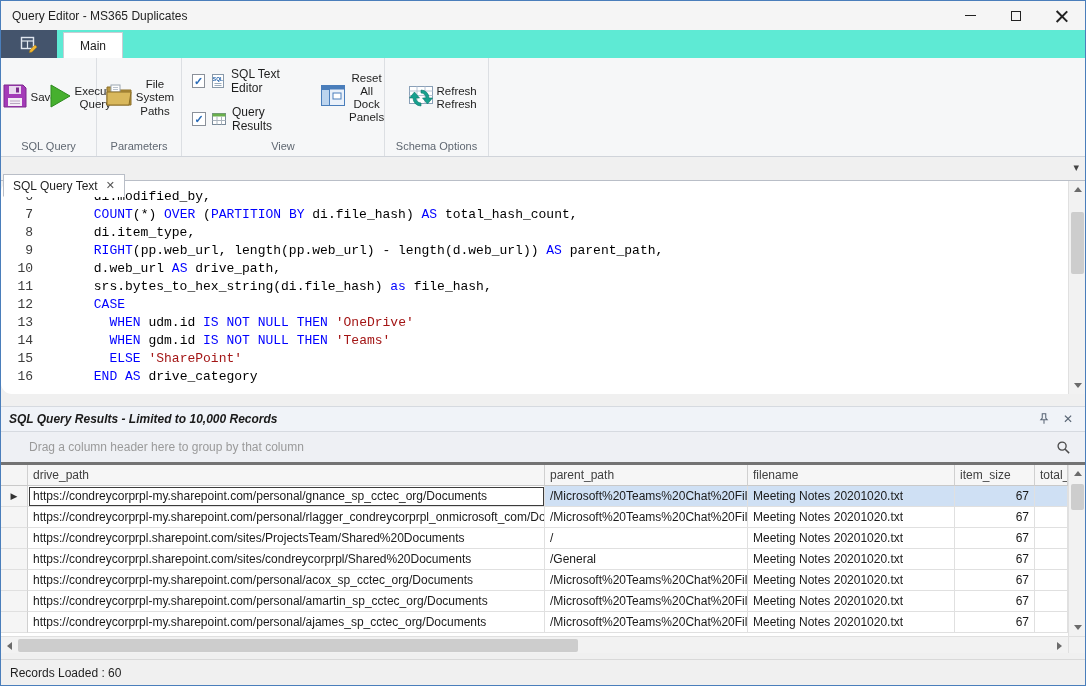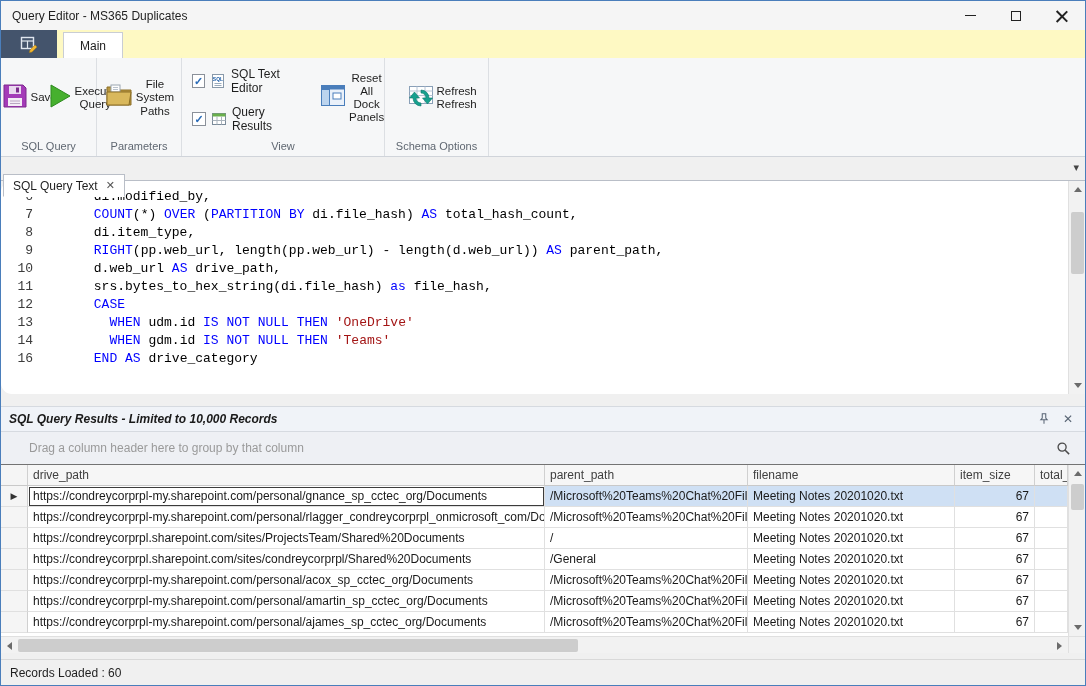--- a/index.html
+++ b/index.html
@@ -12,21 +12,21 @@
   .win-controls { display:flex; height:100%; }
   .win-btn { width:46px; height:100%; display:flex; align-items:center; justify-content:center; cursor:pointer; }
   .glyph-min { width:11px; height:1px; background:#222; }
   .glyph-max { width:10px; height:10px; border:1px solid #222; }
   .glyph-close { position:relative; width:12px; height:12px; }
   .glyph-close:before, .glyph-close:after { content:""; position:absolute; left:5px; top:-1px; width:1.5px; height:15px; background:#222; }
   .glyph-close:before { transform:rotate(45deg); }
   .glyph-close:after { transform:rotate(-45deg); }
 
   
-  .tabrow { height:28px; background:#fef9c3; display:flex; align-items:flex-end; flex:0 0 auto; }
+  .tabrow { height:28px; background:#5eead4; display:flex; align-items:flex-end; flex:0 0 auto; }
   .app-button { width:56px; height:28px; background:#44546c; display:flex; align-items:center; justify-content:center; cursor:pointer; }
   .ribbon-tab { height:26px; padding:0 16px; font-size:12px; color:#1e1e1e; display:flex; align-items:center; background:#fff; border:1px solid #c9cdd4; border-bottom:none; margin-left:6px; cursor:pointer; }
 
   
   .ribbon { height:99px; background:#f6f7f8; border-bottom:1px solid #d0d4da; display:flex; flex:0 0 auto; }
   .rgroup { display:flex; flex-direction:column; border-right:1px solid #dcdfe3; padding-top:3px; }
   .rgroup-items { flex:1; display:flex; align-items:flex-start; justify-content:center; gap:2px; padding:0 4px; }
   .rgroup-label { font-size:11px; color:#5f6771; text-align:center; padding:2px 4px 4px 4px; }
   .rbtn { display:flex; flex-direction:row; align-items:center; width:58px; min-height:74px; padding:3px 1px; font-size:11.5px; color:#1e1e1e; text-align:center; line-height:1.15; cursor:pointer; border-radius:2px; }
   .rbtn.narrow { width:42px; }
@@ -67,21 +67,21 @@
 
   
   .splitter { height:12px; background:#f0f0f0; flex:0 0 auto; cursor:row-resize; }
 
   
   .results-header { height:26px; background:#f0f3f8; border-top:1px solid #d6dae0; border-bottom:1px solid #d6dae0; display:flex; align-items:center; padding:0 8px; flex:0 0 auto; }
   .results-header .rh-title { font-size:12px; font-weight:bold; color:#1a1a1a; flex:1;font-style:italic; }
   .rh-icons { display:flex; align-items:center; gap:12px; padding-right:4px; }
   .rh-icon { cursor:pointer; color:#5a6675; font-size:12px; display:flex; align-items:center; }
 
-  .groupby-bar { height:33px; background:#eef0f4; border-bottom:1px solid #737373; display:flex; align-items:center; padding:0 14px 0 28px; flex:0 0 auto; }
+  .groupby-bar { height:33px; background:#eef0f4; border-bottom:3px solid #737373; display:flex; align-items:center; padding:0 14px 0 28px; flex:0 0 auto; }
   .groupby-bar .hint { font-size:12px; color:#9a9a9a; flex:1; }
 
   
   .grid-area { display:flex; flex:0 0 auto; }
   .grid-main { width:1067px; display:flex; flex-direction:column; }
   .grid-header { height:21px; display:flex; background:#404040; flex:0 0 auto; }
   .grid-body { height:150px; background:#fff; overflow:hidden; }
   .grow { height:21px; display:flex; }
   .gcell { height:21px; line-height:20px; font-size:12px; color:#1a1a1a; padding:0 5px; border-right:1px solid #e0e0e0; border-bottom:1px solid #e0e0e0; overflow:hidden; white-space:nowrap; flex:0 0 auto; }
   .ghead { background:#f6f6f6; border-right:1px solid #d0d0d0; border-bottom:1px solid #c9c9c9; color:#404040; }
@@ -243,20 +243,21 @@
     <div class="editor" id="ed-lines">
         <div class="ed-line"><span class="ln">6</span><span class="code"><span class="tk-p">      di.modified_by,</span></span></div>
         <div class="ed-line"><span class="ln">7</span><span class="code"><span class="tk-p">      </span><span class="tk-k">COUNT</span><span class="tk-p">(*) </span><span class="tk-k">OVER</span><span class="tk-p"> (</span><span class="tk-k">PARTITION BY</span><span class="tk-p"> di.file_hash) </span><span class="tk-k">AS</span><span class="tk-p"> total_hash_count,</span></span></div>
         <div class="ed-line"><span class="ln">8</span><span class="code"><span class="tk-p">      di.item_type,</span></span></div>
         <div class="ed-line"><span class="ln">9</span><span class="code"><span class="tk-p">      </span><span class="tk-k">RIGHT</span><span class="tk-p">(pp.web_url, length(pp.web_url) - length(d.web_url)) </span><span class="tk-k">AS</span><span class="tk-p"> parent_path,</span></span></div>
         <div class="ed-line"><span class="ln">10</span><span class="code"><span class="tk-p">      d.web_url </span><span class="tk-k">AS</span><span class="tk-p"> drive_path,</span></span></div>
         <div class="ed-line"><span class="ln">11</span><span class="code"><span class="tk-p">      srs.bytes_to_hex_string(di.file_hash) </span><span class="tk-k">as</span><span class="tk-p"> file_hash,</span></span></div>
         <div class="ed-line"><span class="ln">12</span><span class="code"><span class="tk-p">      </span><span class="tk-k">CASE</span></span></div>
         <div class="ed-line"><span class="ln">13</span><span class="code"><span class="tk-p">        </span><span class="tk-k">WHEN</span><span class="tk-p"> udm.id </span><span class="tk-k">IS NOT NULL</span><span class="tk-p"> </span><span class="tk-k">THEN</span><span class="tk-p"> </span><span class="tk-s">'OneDrive'</span></span></div>
         <div class="ed-line"><span class="ln">14</span><span class="code"><span class="tk-p">        </span><span class="tk-k">WHEN</span><span class="tk-p"> gdm.id </span><span class="tk-k">IS NOT NULL</span><span class="tk-p"> </span><span class="tk-k">THEN</span><span class="tk-p"> </span><span class="tk-s">'Teams'</span></span></div>
+        <div class="ed-line"><span class="ln">15</span><span class="code"><span class="tk-p">        </span><span class="tk-k">ELSE</span><span class="tk-p"> </span><span class="tk-s">'SharePoint'</span></span></div>
         <div class="ed-line"><span class="ln">16</span><span class="code"><span class="tk-p">      </span><span class="tk-k">END AS</span><span class="tk-p"> drive_category</span></span></div>
       </div>
     <div class="vscroll">
       <div class="sb-btn">
           <span class="arr up"></span>
         </div>
       <div class="vtrack">
           <div class="vthumb" style="height:62px; margin-top:14px;"></div>
         </div>
       <div class="sb-btn">

